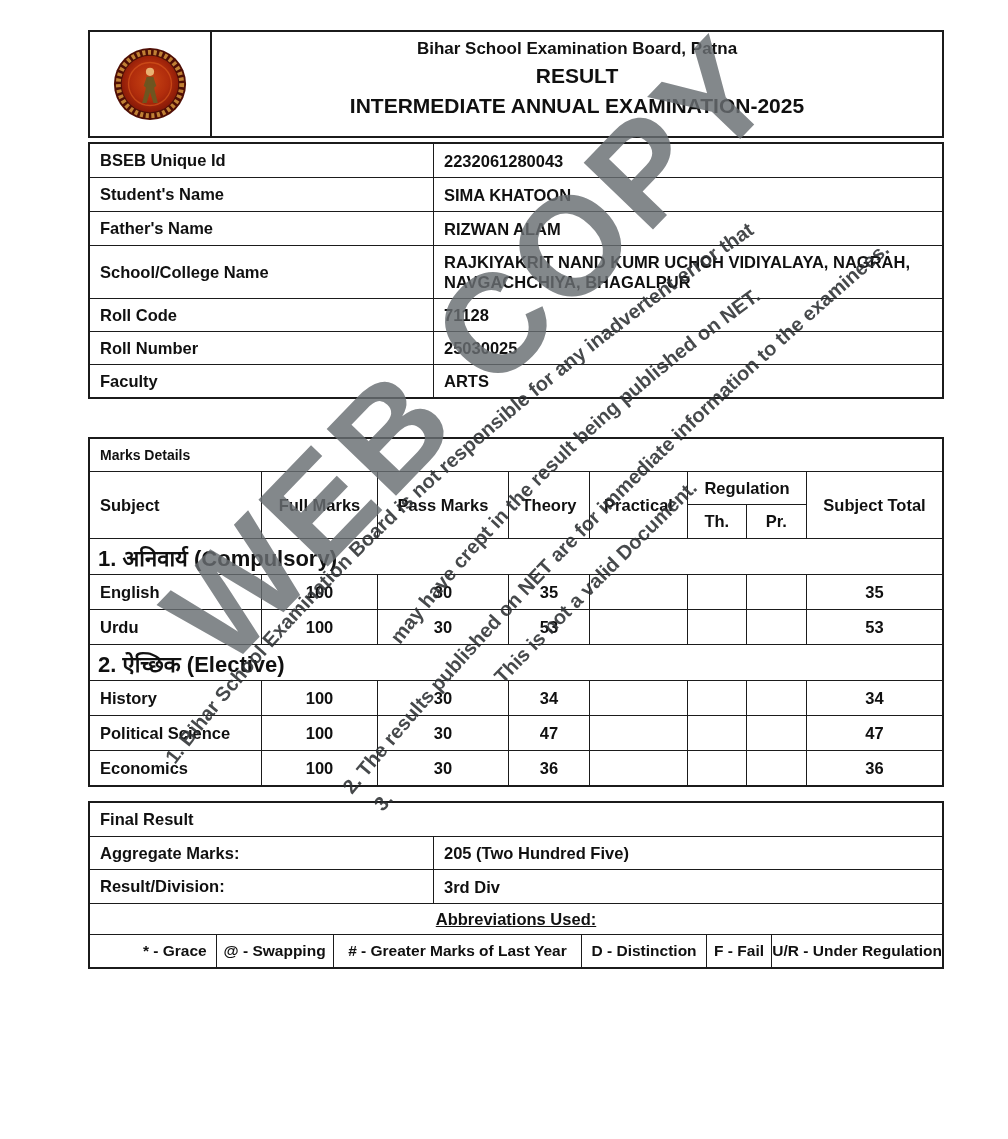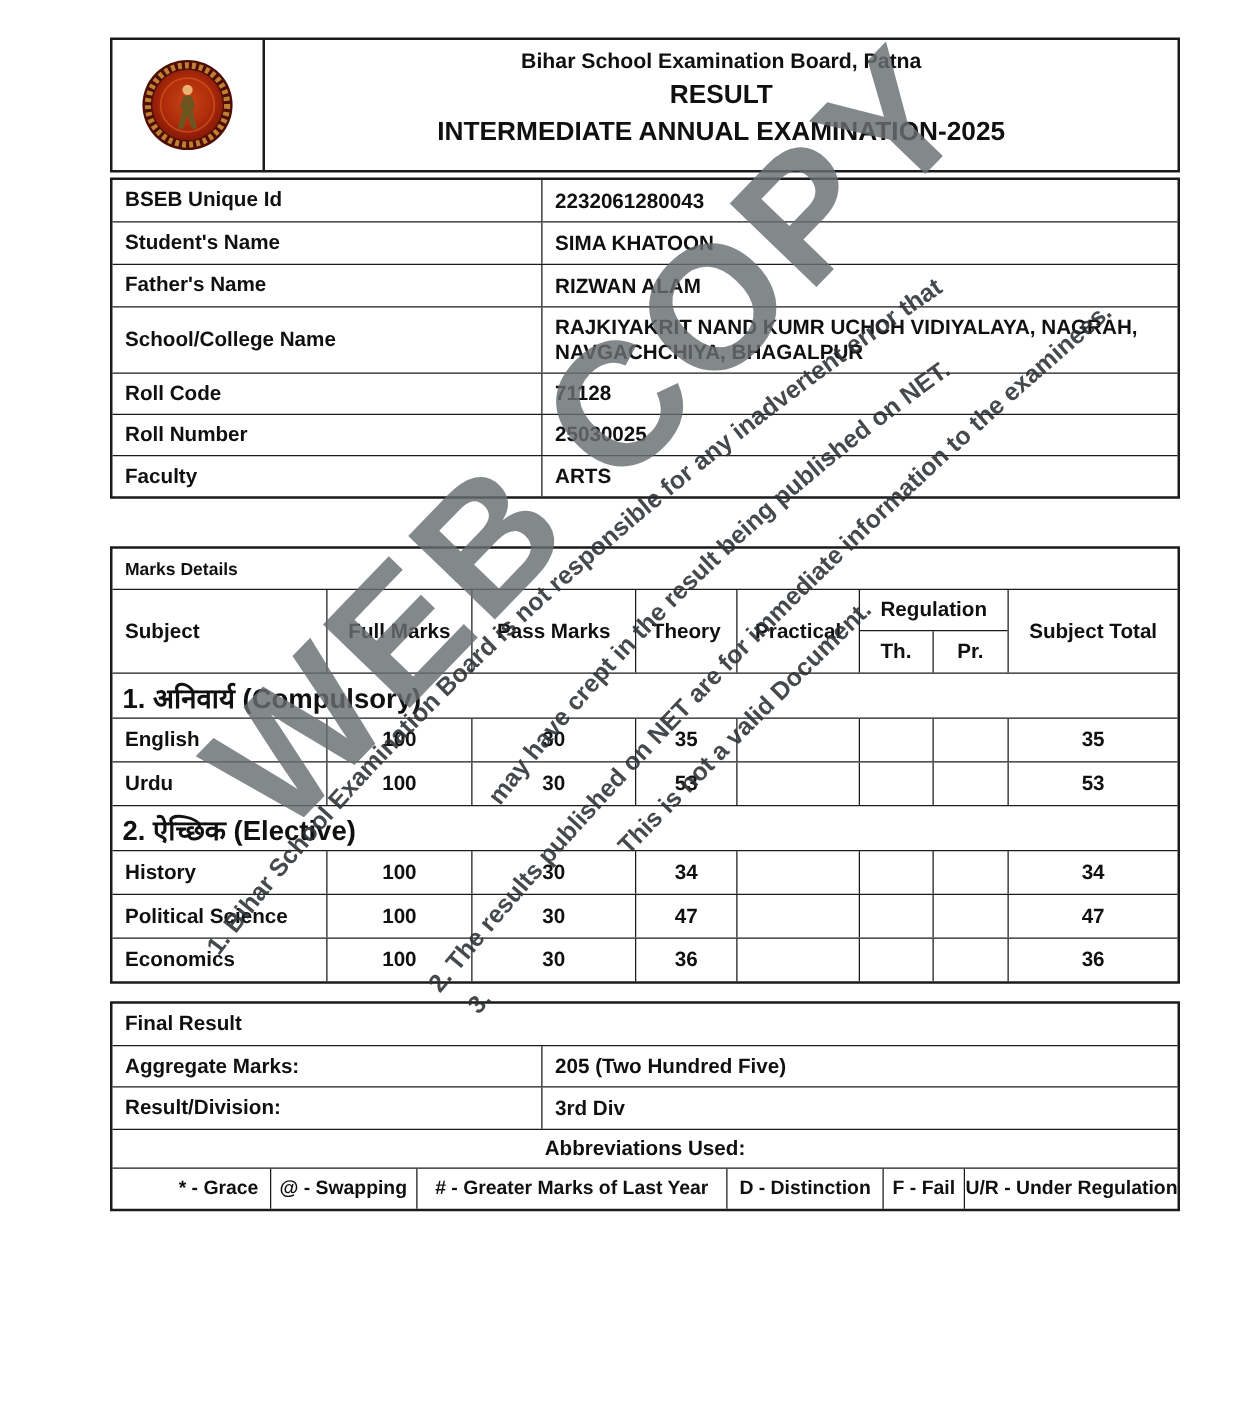--- a/index.html
+++ b/index.html
@@ -46,21 +46,21 @@
   .reg-bottom { flex: 1; display: flex; }
   .reg-bottom .c-regth { height: 100%; }
   .reg-bottom .c-regpr { height: 100%; border-right: none; }
   .group-row { height: 36px; display: flex; align-items: center; padding: 0 8px; font-size: 22px; border-top: 1.5px solid #1b1b1b; }
   .subject-row { height: 35px; }
 
   
   #final-box { top: 801px; }
   .final-title-row { height: 33px; display: flex; align-items: center; padding: 0 10px; font-size: 16.5px; }
   .abbr-title-row { height: 31px; display: flex; align-items: center; justify-content: center; font-size: 16.5px; border-top: 1.5px solid #1b1b1b; }
-  .abbr-title-row span { }
+  .abbr-title-row span { text-decoration: underline; }
   .abbr-row { display: flex; height: 33px; border-top: 1.5px solid #1b1b1b; padding-left: 44px; }
   .abbr-cell { border-right: 1.5px solid #1b1b1b; display: flex; align-items: center; justify-content: center; font-size: 15.5px; white-space: nowrap; }
   .abbr-cell:last-child { border-right: none; }
   .a1 { width: 87px; } .a2 { width: 123px; } .a3 { width: 262px; text-align: center; } .a4 { width: 131px; } .a5 { width: 69px; } .a6 { flex: 1; }
 
   
   #watermark-layer { position: absolute; inset: 0; pointer-events: none; z-index: 10; }
   #wm-stamp {
     position: absolute; left: 470px; top: 350px;
     transform: translate(-50%, -50%) rotate(-46deg);

